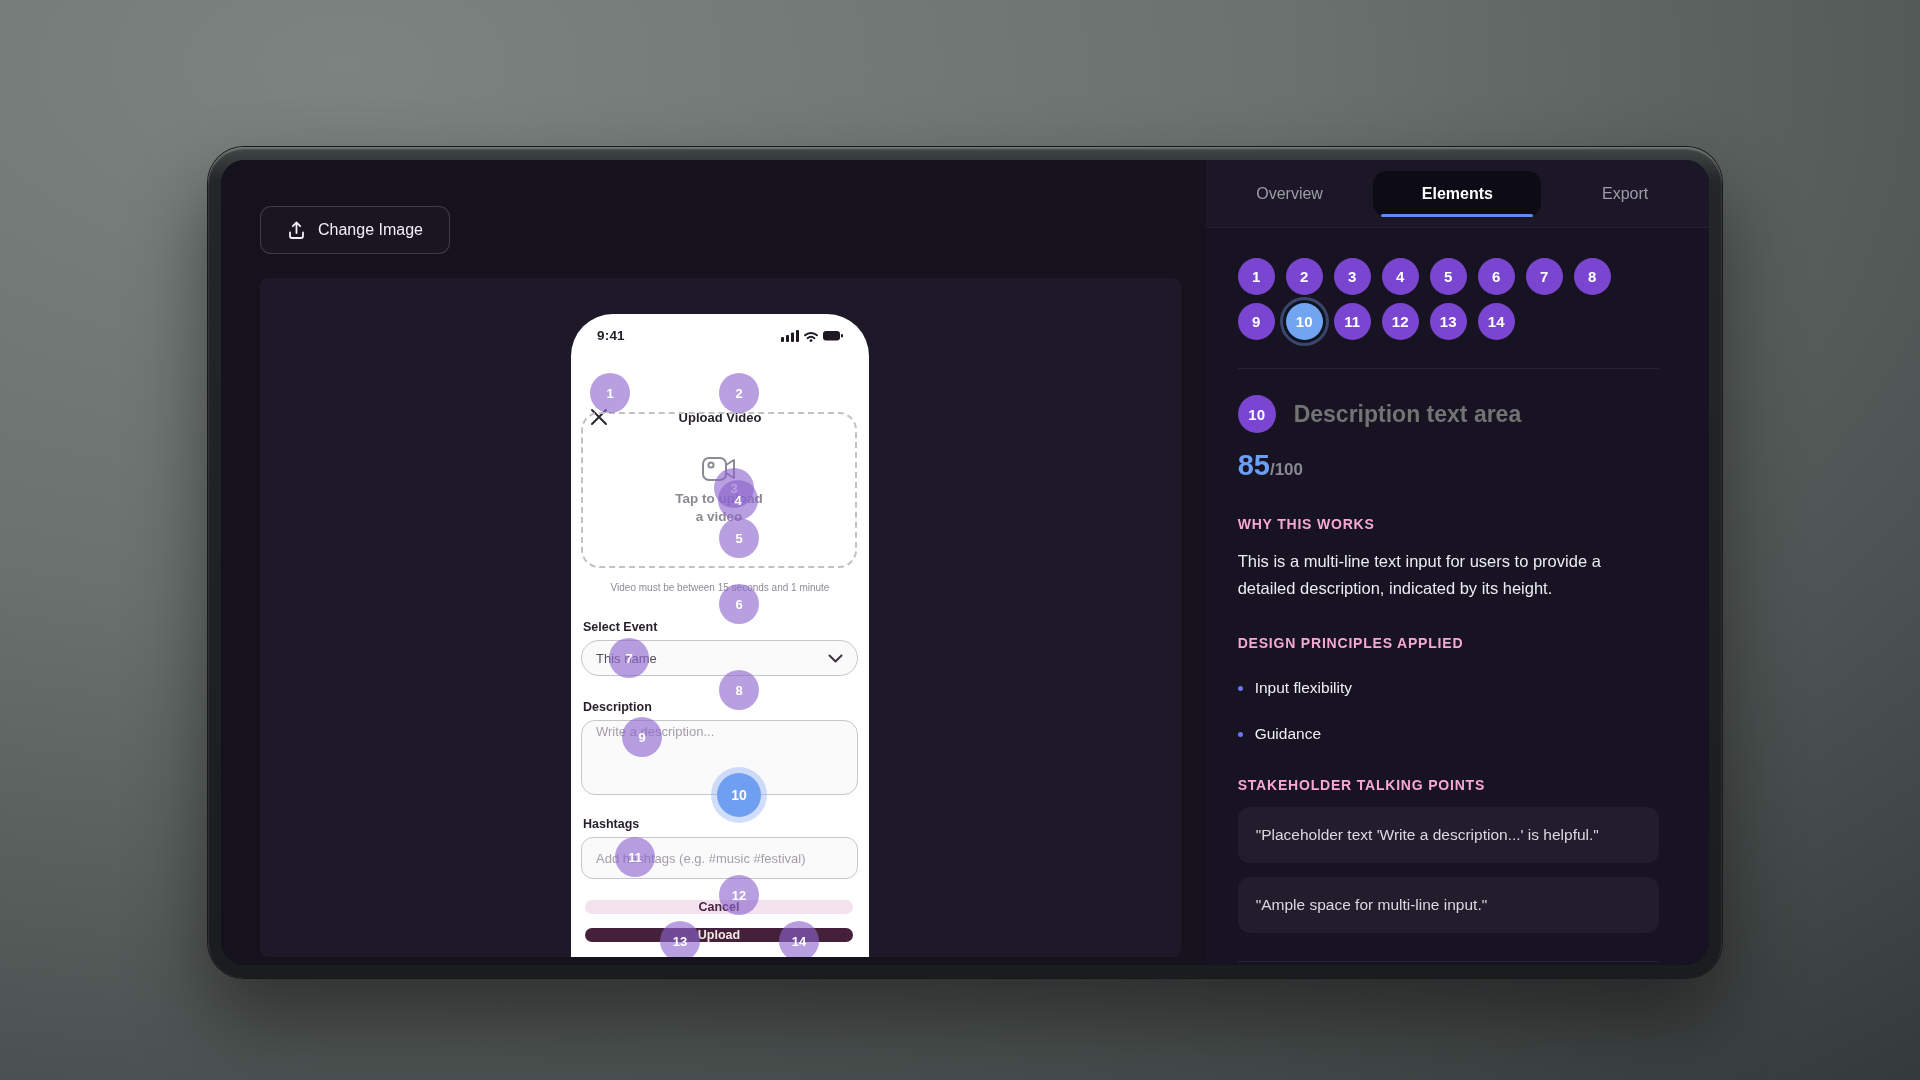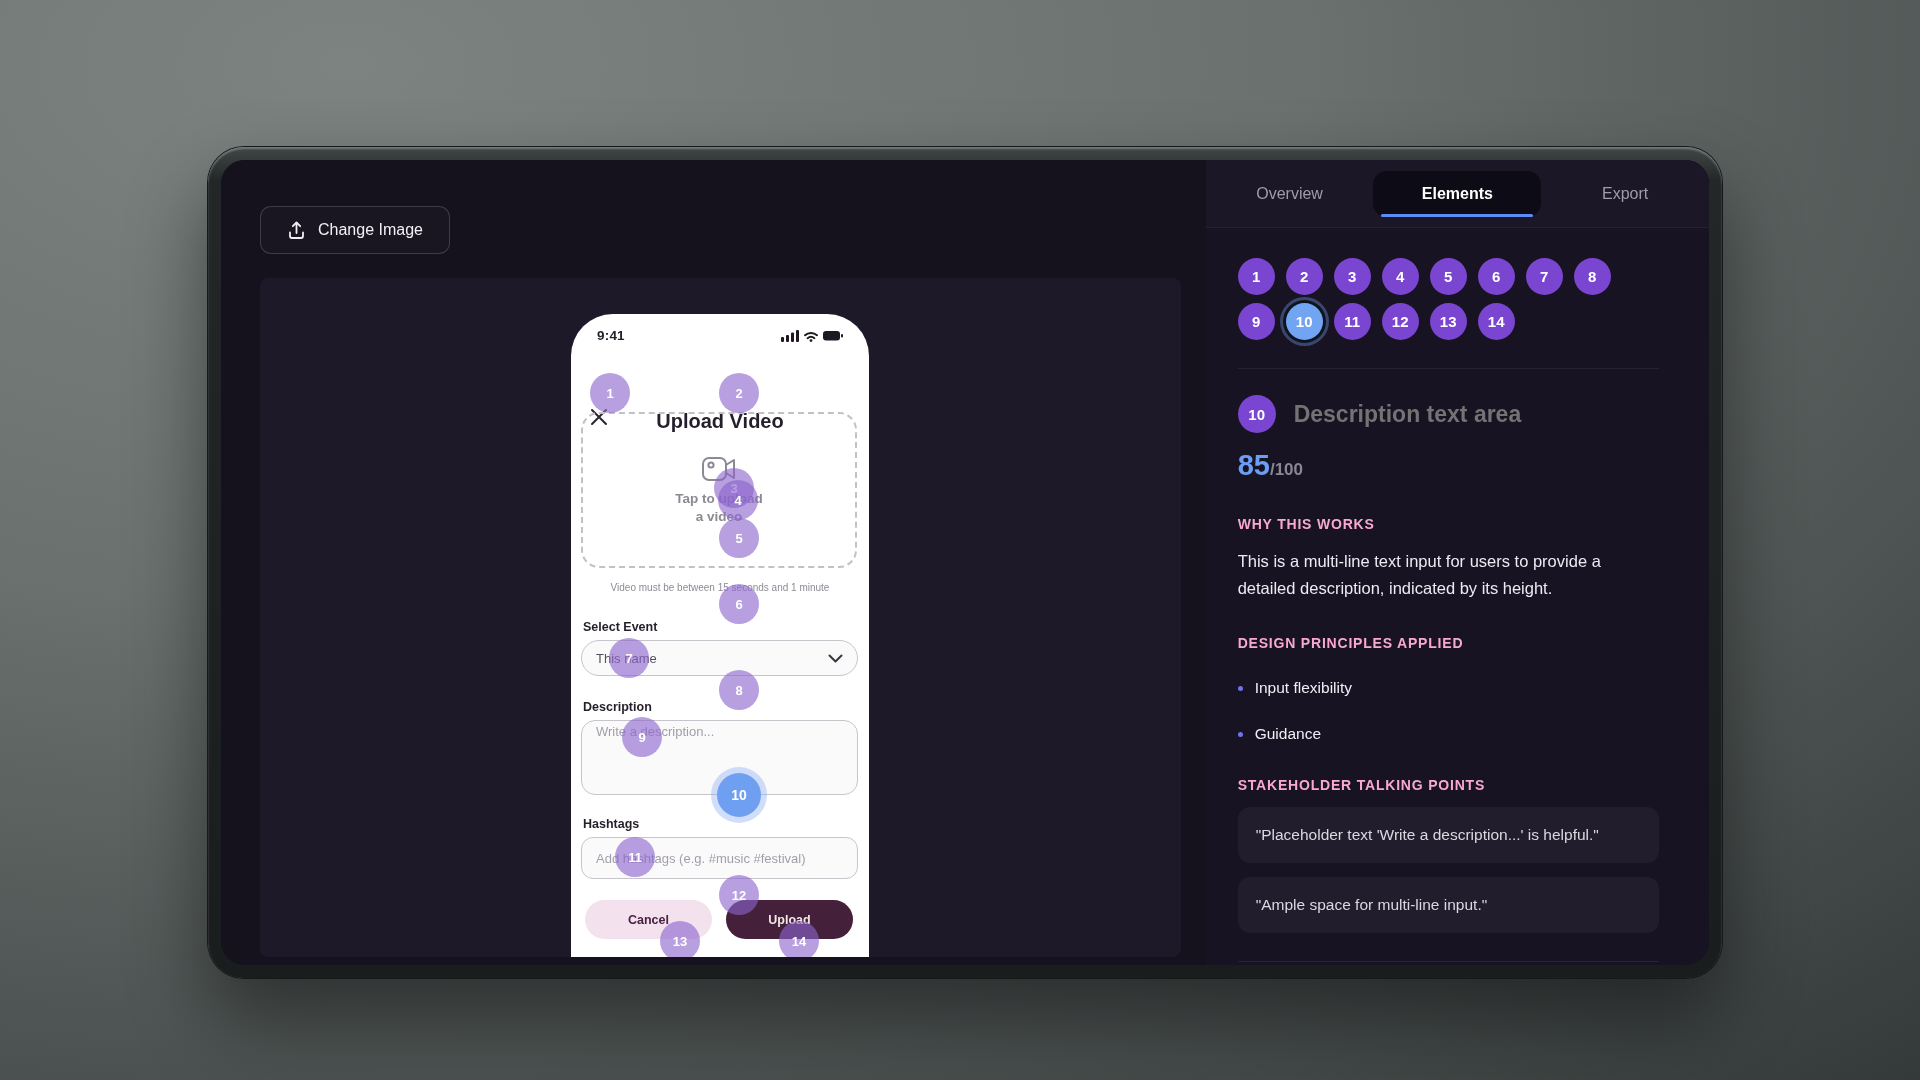--- a/index.html
+++ b/index.html
@@ -38,38 +38,38 @@
 
   
   .phone {
     position:absolute; left:311px; top:36px; width:298px; height:643px;
     background:#ffffff; border-radius:42px 42px 0 0; overflow:hidden;
     color:#241f2a;
   }
   .ph-status { position:absolute; left:0; top:14px; width:100%; padding:0 26px; display:flex; justify-content:space-between; align-items:center; }
   .ph-time { font-size:13.5px; font-weight:bold; letter-spacing:.2px; }
   .ph-close { position:absolute; left:17px; top:92px; width:22px; height:22px; }
-  .ph-title { position:absolute; left:0; top:96px; width:100%; text-align:center; font-size:20px; font-weight:bold; }
+  .ph-title { position:absolute; left:0; top:96px; width:100%; text-align:center; font-size:13px; font-weight:bold; }
   .ph-dashed {
     position:absolute; left:10px; top:98px; width:276px; height:156px;
     border:2px dashed #c3c0c7; border-radius:18px;
     display:flex; flex-direction:column; align-items:center; justify-content:center; gap:6px;
   }
   .ph-tap { font-size:13.5px; font-weight:bold; color:#8d8993; text-align:center; line-height:1.3; }
   .ph-helper { position:absolute; left:0; top:268px; width:100%; text-align:center; font-size:10px; color:#8f8b95; }
   .ph-label { position:absolute; left:12px; font-size:12.5px; font-weight:bold; color:#251f2a; }
   .ph-field {
     position:absolute; left:10px; width:277px; background:#fbfafb;
     border:1px solid #c8c4cb; color:#a39ea8; font-size:13px;
     display:flex; align-items:center; padding:0 14px;
   }
   .ph-select { top:326px; height:36px; border-radius:18px; color:#56505c; justify-content:space-between; }
   .ph-textarea { top:406px; height:75px; border-radius:14px; align-items:flex-start; padding-top:3px; }
   .ph-hashtags { top:523px; height:42px; border-radius:12px; }
-  .ph-buttons { position:absolute; left:14px; top:586px; width:268px; display:flex; gap:14px; }
+  .ph-buttons { position:absolute; left:14px; top:586px; width:268px; display:flex; gap:14px;flex-direction:column; }
   .ph-btn { flex:1; height:39px; border-radius:20px; border:none; font-size:12.5px; font-weight:bold; display:flex; align-items:center; justify-content:center; cursor:pointer; font-family:inherit; }
   .ph-btn-cancel { background:#f3e2ee; color:#4b2142; }
   .ph-btn-upload { background:#44203a; color:#f3e9e2; }
 
   
   .marker {
     position:absolute; width:40px; height:40px; margin-left:-20px; margin-top:-20px;
     border-radius:50%; background:rgba(138,100,205,.62);
     display:flex; align-items:center; justify-content:center;
     color:#fff; font-size:13px; font-weight:bold; cursor:pointer;

